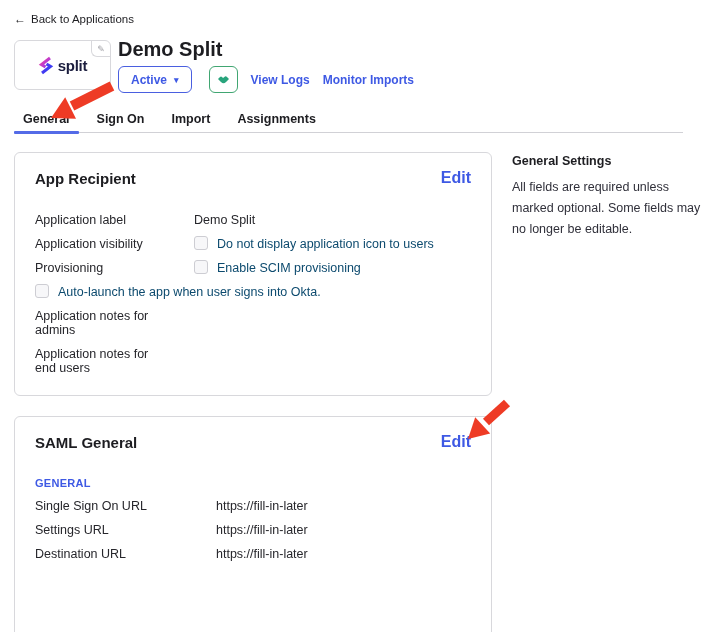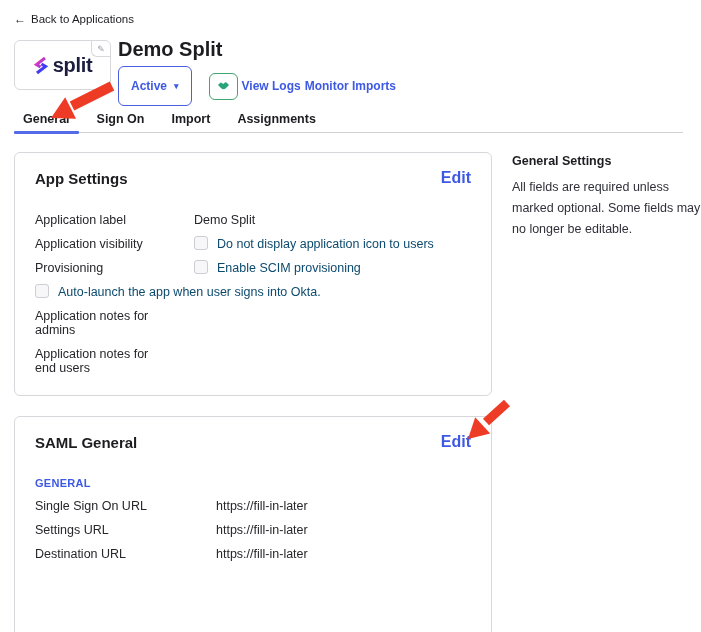--- a/index.html
+++ b/index.html
@@ -9,35 +9,35 @@
     font-family:"Liberation Sans", sans-serif; color:#1d1d21;
   }
   
   .back { position:absolute; top:12px; left:14px; font-size:11.5px; color:#1d1d21;
           display:flex; align-items:center; gap:5px; cursor:pointer; text-decoration:none; }
   .back .arrow { font-size:12px; color:#1d1d21; }
   
   .logo-box { position:absolute; top:40px; left:14px; width:97px; height:50px;
               border:1px solid #d8d8dc; border-radius:6px; background:#fff;
               display:flex; align-items:center; justify-content:center; gap:4px; }
-  .logo-word { font-size:20px; font-weight:700; color:#1b1d3e; letter-spacing:-0.3px; }
+  .logo-word { font-size:15px; font-weight:700; color:#1b1d3e; letter-spacing:-0.3px; }
   .logo-pencil { position:absolute; top:0; right:0; width:19px; height:16px;
                  border-left:1px solid #d8d8dc; border-bottom:1px solid #d8d8dc;
                  border-radius:0 5px 0 6px; display:flex; align-items:center; justify-content:center;
                  color:#9a9aa0; font-size:9px; cursor:pointer; }
   .app-title { position:absolute; top:38px; left:118px; font-size:20px; font-weight:700; color:#1d1d21; }
   .actions { position:absolute; top:66px; left:118px; display:flex; align-items:center; }
-  .btn-active { display:flex; align-items:center; gap:7px; height:40px; padding:0 12px;
+  .btn-active { display:flex; align-items:center; gap:7px; height:27px; padding:0 12px;
                 border:1px solid #4a5fe0; border-radius:6px; background:#fff;
                 color:#3e59e4; font-size:12px; font-weight:700; cursor:pointer;
                 font-family:"Liberation Sans", sans-serif; }
   .btn-active .caret { font-size:9px; }
   .btn-green { width:29px; height:27px; margin-left:17px; border:1px solid #41a672; border-radius:6px;
                background:#fff; display:flex; align-items:center; justify-content:center; cursor:pointer; }
-  .hdr-link { margin-left:4px; font-size:12px; font-weight:600; color:#3e59e4;
+  .hdr-link { margin-left:13px; font-size:12px; font-weight:600; color:#3e59e4;
               text-decoration:none; cursor:pointer; }
   
   .tabs { position:absolute; top:112px; left:14px; right:18px; height:21px;
           border-bottom:1px solid #d1d1d6; display:flex; }
   .tab { position:relative; height:100%; padding:0 9px; margin-right:9px;
          font-size:12.5px; font-weight:600; color:#1d1d21; cursor:pointer; }
   .tab.active::after { content:""; position:absolute; left:0; right:0; bottom:-2px;
                        height:3px; background:#546be7; border-radius:1px; }
   
   .content { position:absolute; top:152px; left:14px; display:flex; align-items:flex-start; }
@@ -113,21 +113,21 @@
     <div class="tab">Sign On</div>
     <div class="tab">Import</div>
     <div class="tab">Assignments</div>
   </div>
 
   <div class="content">
     <div class="main-col">
 
       <div class="card">
         <div class="card-head">
-          <div class="card-title">App Settings</div>
+          <div class="card-title">App Recipient</div>
           <a class="edit-link">Edit</a>
         </div>
         <div class="row" style="margin-top:26px;">
           <div class="row-label">Application label</div>
           <div class="row-value">Demo Split</div>
         </div>
         <div class="row">
           <div class="row-label">Application visibility</div>
           <span class="checkbox"></span>
           <div class="cb-label">Do not display application icon to users</div>

